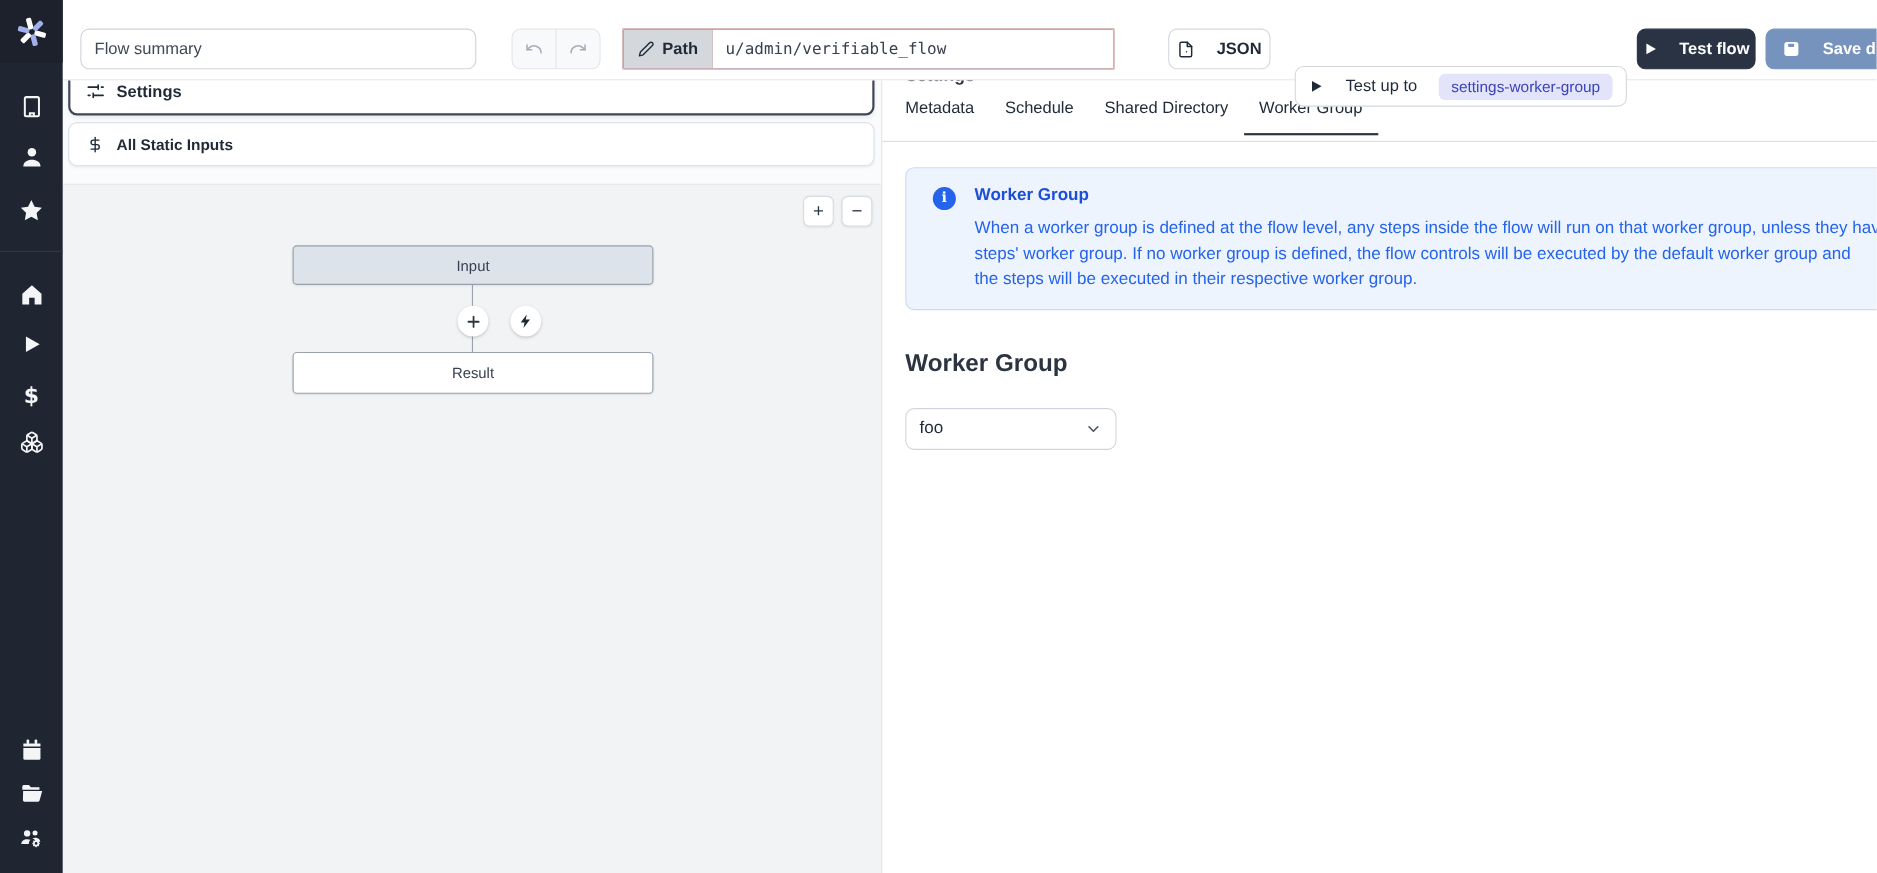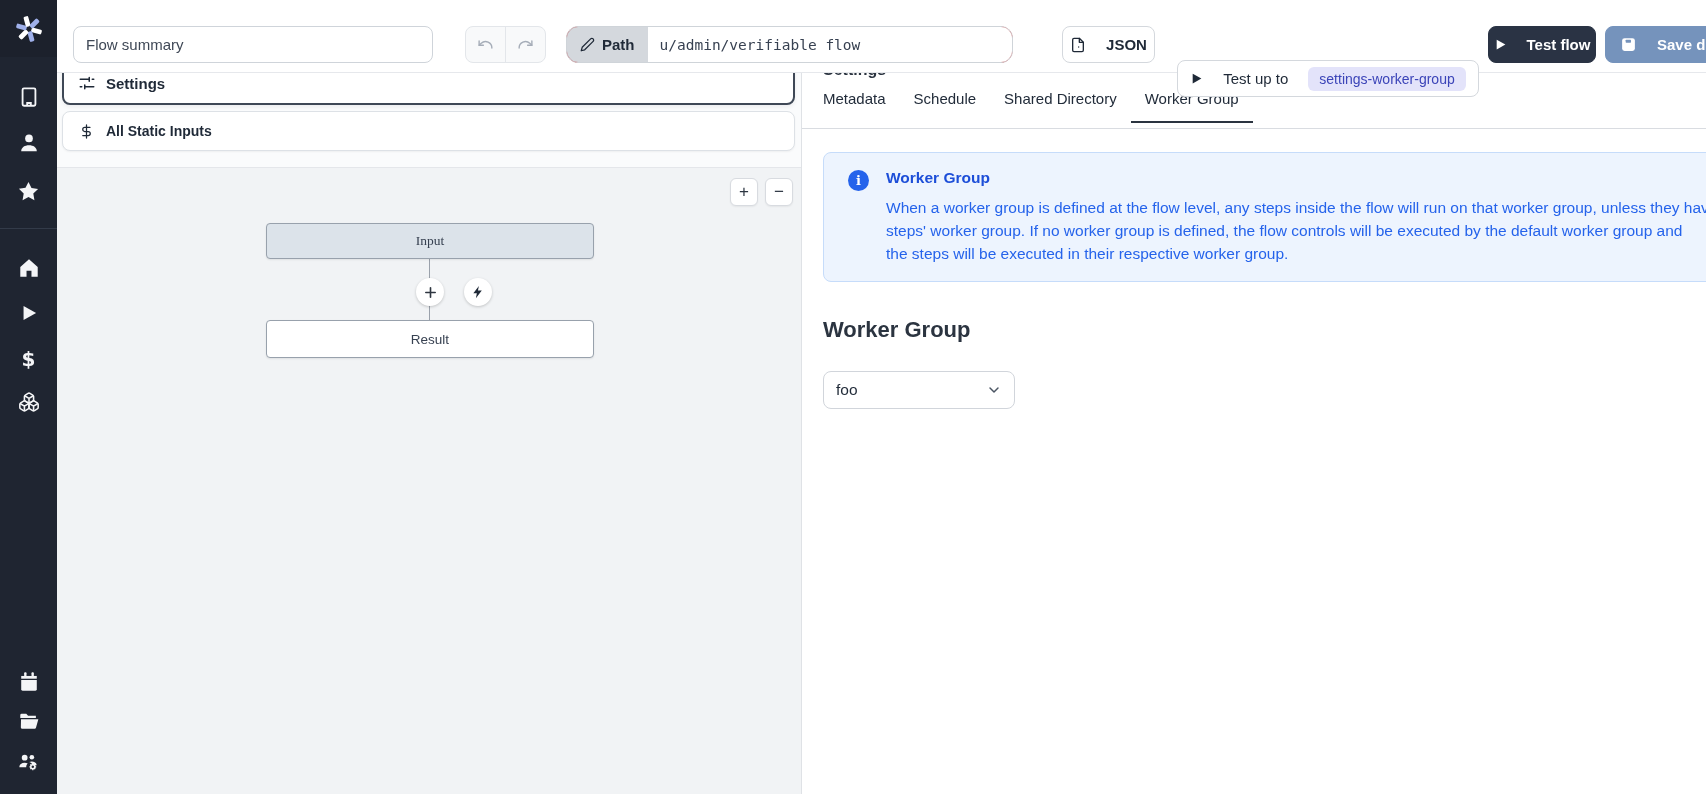--- a/index.html
+++ b/index.html
@@ -34,21 +34,21 @@
   }
   .summary-input::placeholder { color:#3f4856; opacity:1; }
   .undo-redo {
     position:absolute; left:408px; top:10px; width:81px; height:37px;
     display:flex; border:1px solid #e3e6ea; border-radius:8px; background:#f8f9fa; overflow:hidden;
   }
   .undo-redo .ur-btn { flex:1; display:flex; align-items:center; justify-content:center; cursor:pointer; }
   .undo-redo .ur-btn + .ur-btn { border-left:1px solid #e3e6ea; }
   .path-group {
     position:absolute; left:509px; top:10px; width:447px; height:37px;
-    display:flex; border:1px solid #cfd4d9; border-radius:12px; overflow:hidden; background:#b91c1c;
+    display:flex; border:1px solid #cfd4d9; border-radius:0; overflow:hidden; background:#b91c1c;
   }
   .path-badge { display:flex; align-items:center; gap:7px; padding:0 13px;
     background:#d4d8dd; font-size:15px; font-weight:600; color:#1f2937; cursor:pointer; }
   .path-value { flex:1; display:flex; align-items:center; padding:0 12px;
     font-family:"DejaVu Sans Mono", monospace; font-size:14.5px; color:#374151;
     border:none; outline:none; background:#fff; }
   .tb-btn {
     position:absolute; top:10px; height:37px; display:flex; align-items:center; justify-content:center;
     gap:20px; border:1px solid #d4d8dd; border-radius:8px; background:#fff;
     font-size:15px; font-weight:600; color:#1f2937; cursor:pointer;
@@ -85,21 +85,21 @@
   .zoom-controls { position:absolute; top:121px; right:8px; display:flex; gap:7px; }
   .zoom-btn { width:28px; height:28px; background:#fff; border:1px solid #d8dbe0; border-radius:6px;
     display:flex; align-items:center; justify-content:center; font-size:17px; color:#2b3440;
     box-shadow:0 1px 2px rgba(0,0,0,.06); cursor:pointer; }
   .node {
     position:absolute; left:209px; width:328px; border-radius:4px;
     display:flex; align-items:center; justify-content:center;
     font-size:13.5px; color:#374151; cursor:pointer;
     box-shadow:0 1px 2px rgba(0,0,0,.08);
   }
-  .node-input  { top:166px; height:36px; background:#dce3ea; border:1px solid #98a1ac;font-family:Liberation Serif, serif; }
+  .node-input  { top:166px; height:36px; background:#dce3ea; border:1px solid #98a1ac; }
   .node-result { top:263px; height:38px; background:#fff; border:1px solid #98a1ac; }
   .edge { position:absolute; left:372px; top:202px; width:1px; height:61px; background:#9aa1ab; }
   .edge-circle { position:absolute; width:28px; height:28px; border-radius:50%;
     background:#fff; box-shadow:0 1px 3px rgba(0,0,0,.2);
     display:flex; align-items:center; justify-content:center; cursor:pointer; }
   .add-circle  { left:359px; top:221px; }
   .bolt-circle { left:407px; top:221px; }
 
   
   .right-panel {

